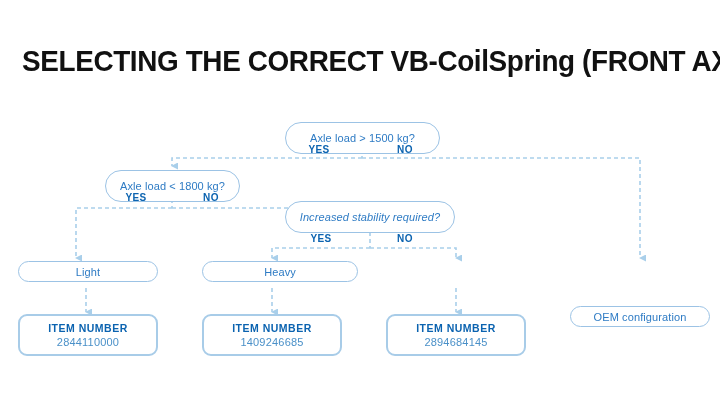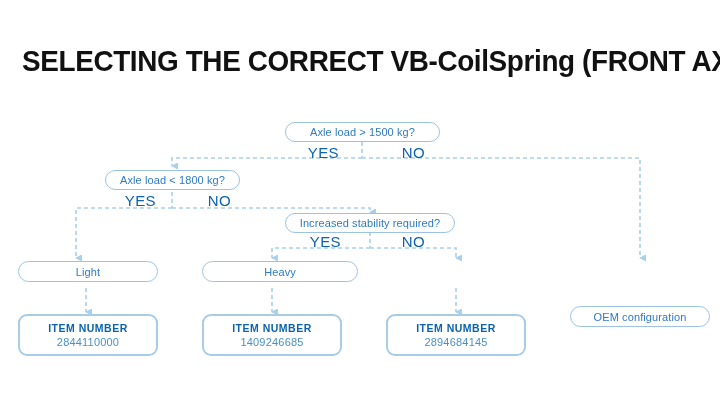--- a/index.html
+++ b/index.html
@@ -32,31 +32,31 @@
     box-sizing:border-box;
     border:1px solid #9cc3e5;
     border-radius:999px;
     background:#ffffff;
     color:#2e7bc4;
     font-size:11px;
     display:flex;align-items:center;justify-content:center;
     white-space:nowrap;
     letter-spacing:0.1px;
   }
-  .pill.decision{height:20px;}
+  .pill.decision{height:32px;}
   .pill.result{height:21px;}
 
   
   .branch{
     position:absolute;
-    font-size:15px;
-    font-weight:normal;
+    font-size:10px;
+    font-weight:bold;
     color:#0b63b0;
     letter-spacing:0.4px;
-    text-align:right;
+    text-align:center;
     white-space:nowrap;
   }
 
   
   .itembox{
     position:absolute;
     box-sizing:border-box;
     border:2px solid #a8cce8;
     border-radius:9px;
     background:#ffffff;
@@ -116,21 +116,21 @@
   </div>
   <div class="branch" style="left:299px;top:144px;width:40px;">YES</div>
   <div class="branch" style="left:385px;top:144px;width:40px;">NO</div>
 
   <div class="pill decision" style="left:105px;top:170px;width:135px;">
     <span>Axle load &lt; 1800 kg?</span>
   </div>
   <div class="branch" style="left:116px;top:192px;width:40px;">YES</div>
   <div class="branch" style="left:191px;top:192px;width:40px;">NO</div>
 
-  <div class="pill decision" style="left:285px;top:213px;width:170px;">
+  <div class="pill decision" style="left:285px;top:201px;width:170px;font-style:italic;">
     <span>Increased stability required?</span>
   </div>
   <div class="branch" style="left:301px;top:233px;width:40px;">YES</div>
   <div class="branch" style="left:385px;top:233px;width:40px;">NO</div>
 
   <div class="pill result" style="left:18px;top:261px;width:140px;">
     <span>Light</span>
   </div>
   <div class="pill result" style="left:202px;top:261px;width:156px;">
     <span>Heavy</span>

